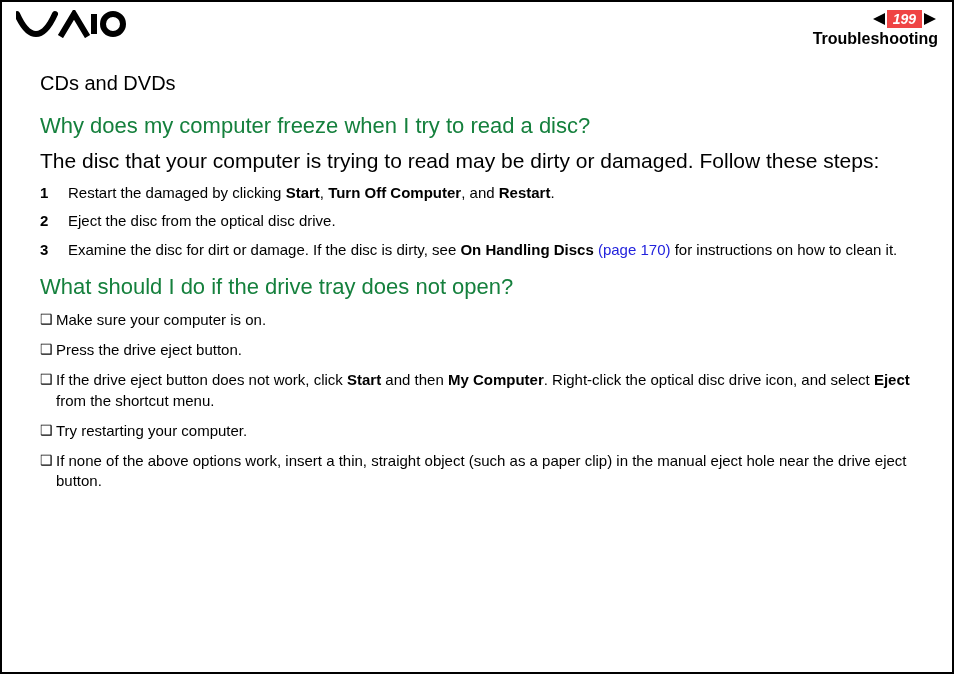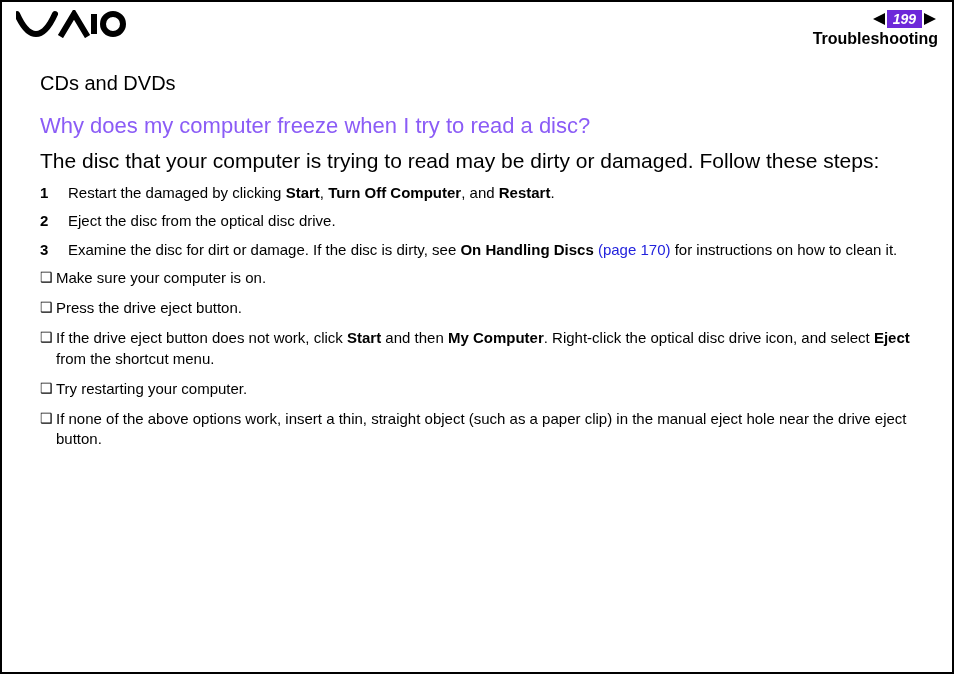--- a/index.html
+++ b/index.html
@@ -3,25 +3,25 @@
 <meta charset="utf-8">
 <style>
   * { box-sizing: border-box; margin: 0; padding: 0; }
   html, body { width: 954px; height: 674px; background: #fff; font-family: Arial, Helvetica, sans-serif; color: #000; }
   .page { width: 954px; height: 674px; border: 2px solid #000; position: relative; }
   .header { display: flex; justify-content: space-between; align-items: flex-start; padding: 8px 14px 4px 14px; }
   .logo svg { display: block; }
   .hdr-right { text-align: right; }
   .pagebar { display: flex; justify-content: flex-end; align-items: center; gap: 0; }
   .pagebar .tri-l, .pagebar .tri-r { fill: #000; }
-  .pagebox { background: #6d28d9; color: #fff; font-style: italic; font-weight: bold; font-size: 14px; padding: 1px 6px; line-height: 16px; }
+  .pagebox { background: #ef4444; color: #fff; font-style: italic; font-weight: bold; font-size: 14px; padding: 1px 6px; line-height: 16px; }
   .section-label { font-weight: bold; font-size: 16px; margin-top: 2px; }
   .content { padding: 20px 38px 0 38px; }
   h1 { font-weight: normal; font-size: 20px; margin-bottom: 18px; }
-  h2 { font-weight: normal; font-size: 22px; color: #8b5cf6; margin: 14px 0 10px 0; }
+  h2 { font-weight: normal; font-size: 22px; color: #15803d; margin: 14px 0 10px 0; }
   .intro { font-size: 21px; margin-bottom: 10px; }
   ol.steps { list-style: none; counter-reset: step; padding: 0; }
   ol.steps > li { counter-increment: step; position: relative; padding-left: 28px; font-size: 15px; line-height: 1.35; margin-bottom: 8px; }
   ol.steps > li::before { content: counter(step); position: absolute; left: 0; top: 0; font-weight: bold; }
   ul.checks { list-style: none; padding: 0; margin-top: 4px; }
   ul.checks > li { position: relative; padding-left: 16px; font-size: 15px; line-height: 1.35; margin-bottom: 10px; }
   ul.checks > li::before { content: "❑"; position: absolute; left: 0; top: 0; font-size: 14px; }
   .b { font-weight: bold; }
   .xref { color: #2222dd; font-weight: normal; }
 </style>
@@ -69,20 +69,21 @@
     <ol class="steps">
       <li>
         <span>Restart the damaged by clicking </span><span class="b">Start</span><span>, </span><span class="b">Turn Off Computer</span><span>, and </span><span class="b">Restart</span><span>.</span>
       </li>
       <li><span>Eject the disc from the optical disc drive.</span></li>
       <li>
         <span>Examine the disc for dirt or damage. If the disc is dirty, see </span><span class="b">On Handling Discs </span><span class="xref">(page 170)</span><span> for instructions on how to clean it.</span>
       </li>
     </ol>
 
+    <h2>What should I do if the drive tray does not open?</h2>
     <ul class="checks">
       <li><span>Make sure your computer is on.</span></li>
       <li><span>Press the drive eject button.</span></li>
       <li>
         <span>If the drive eject button does not work, click </span><span class="b">Start</span><span> and then </span><span class="b">My Computer</span><span>. Right-click the optical disc drive icon, and select </span><span class="b">Eject</span><span> from the shortcut menu.</span>
       </li>
       <li><span>Try restarting your computer.</span></li>
       <li><span>If none of the above options work, insert a thin, straight object (such as a paper clip) in the manual eject hole near the drive eject button.</span></li>
     </ul>
   </div>

